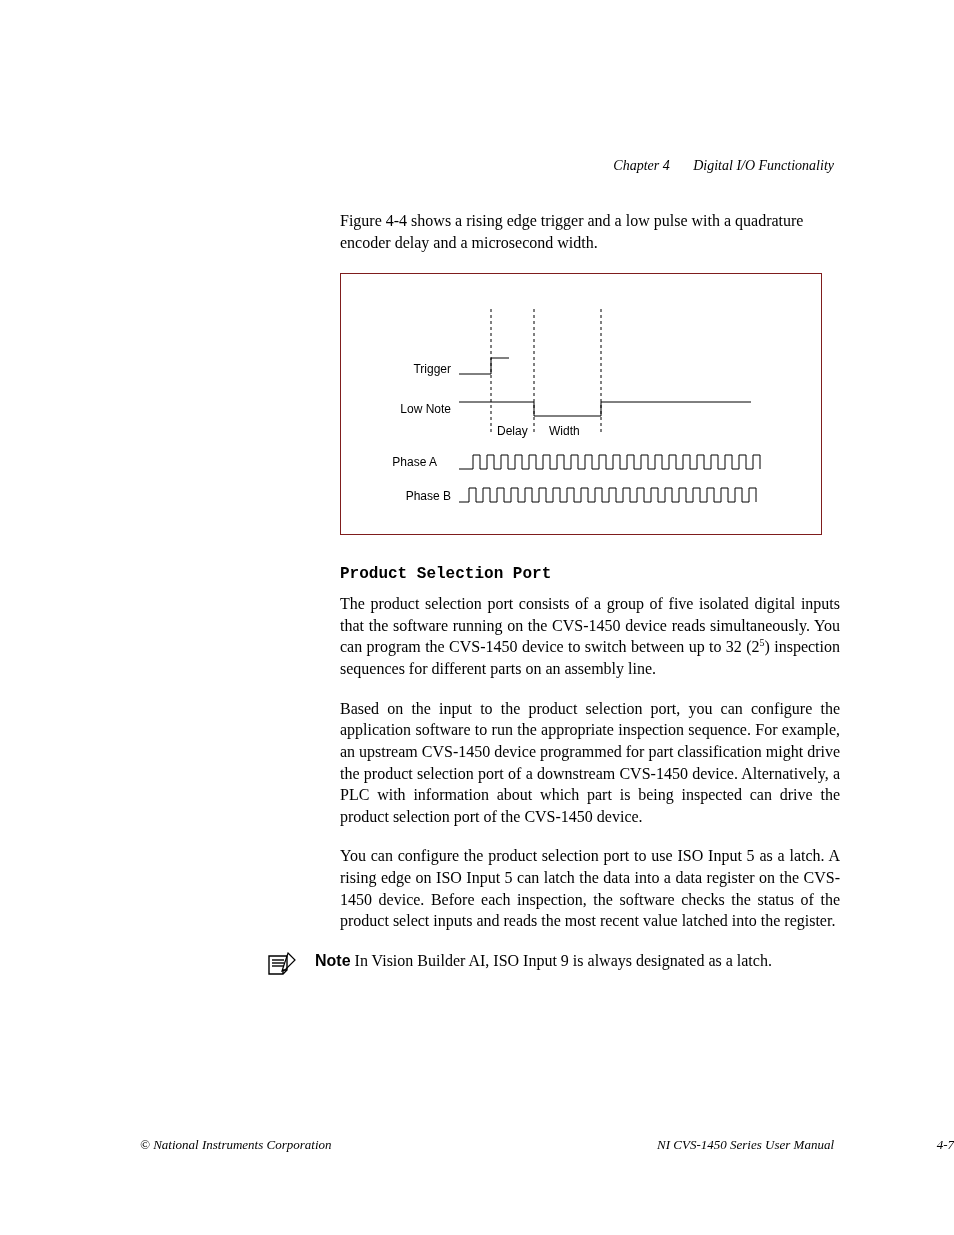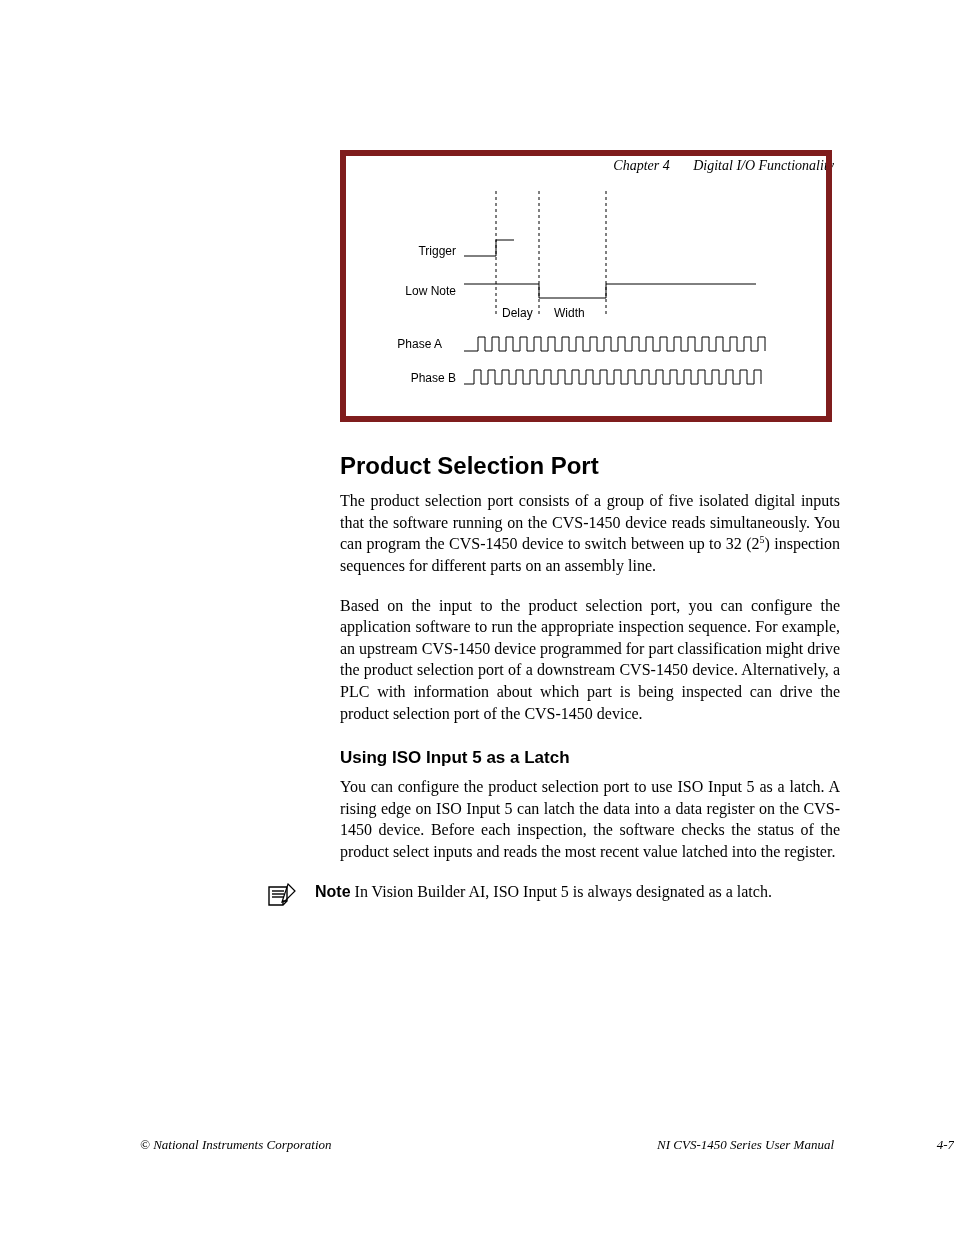--- a/index.html
+++ b/index.html
@@ -1,24 +1,24 @@
 <!DOCTYPE html>
 <html><head>
 <meta charset="utf-8">
 <style>
 html,body{margin:0;padding:0;background:#fff;color:#000;font-family:"Times New Roman",Times,serif}
 .page{width:954px;height:1235px;position:relative;margin:0 auto;box-sizing:border-box;padding:150px 99px 0 140px}
 .header{position:absolute;top:158px;right:120px;font-family:"Times New Roman",Times,serif;font-style:italic;font-size:14px}
 .header .chap{margin-right:20px}
 .intro{font-size:16px;line-height:1.35;margin:60px 0 20px 200px;width:500px}
-.figbox{margin-left:200px;width:480px;height:260px;border:6px solid #7f1d1d;position:relative}
+.figbox{margin-left:200px;width:480px;height:260px;border:1px solid #7f1d1d;position:relative}
 .fig-label{position:absolute;font-family:Arial,Helvetica,sans-serif;font-size:12px;text-align:right}
 .fcaption{font-family:Arial,Helvetica,sans-serif;font-size:12.5px;text-align:center;margin:18px 0 0 140px;width:600px}
 .fcaption b{font-weight:bold}
-h2.section{font-family:Liberation Sans, sans-serif;font-weight:bold;font-size:24px;margin:30px 0 10px 200px}
+h2.section{font-family:Liberation Mono, monospace;font-weight:bold;font-size:16px;margin:30px 0 10px 200px}
 .body-p{font-size:16px;line-height:1.35;margin:0 0 18px 200px;width:500px;text-align:justify}
 h3.sub{font-family:Arial,Helvetica,sans-serif;font-weight:bold;font-size:17px;margin:24px 0 8px 200px}
 .note-row{display:flex;align-items:flex-start;margin-top:18px}
 .note-icon{width:32px;margin:0 18px 0 125px;flex:0 0 auto}
 .note-text{font-size:16px;line-height:1.35;width:560px}
 .note-text b{font-family:Arial,Helvetica,sans-serif;font-weight:bold}
 .footer{position:absolute;bottom:98px;left:0;right:0;font-style:italic;font-size:13px;font-family:"Times New Roman",Times,serif}
 .footer .l{position:absolute;left:140px}
 .footer .c{position:absolute;left:0;right:0;text-align:right}
 .footer .r{position:absolute;right:120px}
@@ -28,20 +28,21 @@
 </head>
 <body>
 
 <div class="page">
 
   <div class="header">
     <span class="chap">Chapter 4</span>
     <span>Digital I/O Functionality</span>
   </div>
 
+  <p class="intro">Figure 4-4 shows a rising edge trigger and a low pulse with a quadrature encoder delay and a microsecond width.</p>
 
   <div class="figbox">
     <div class="fig-label" style="top:88px;left:30px;width:80px">Trigger</div>
     <div class="fig-label" style="top:128px;left:30px;width:80px">Low Note</div>
     <div class="fig-label" style="top:181px;left:16px;width:80px">Phase A</div>
     <div class="fig-label" style="top:215px;left:30px;width:80px">Phase B</div>
     <div class="fig-label" style="top:150px;left:156px;text-align:right">Delay</div>
     <div class="fig-label" style="top:150px;left:208px;text-align:left">Width</div>
 
     <svg width="480" height="260">
@@ -74,37 +75,36 @@
 
 
   <h2 class="section">Product Selection Port</h2>
 
   <p class="body-p">
     <span>The product selection port consists of a group of five isolated digital inputs that the software running on the CVS-1450 device reads simultaneously. You can program the CVS-1450 device to switch between up to 32 (2</span><sup>5</sup><span>) inspection sequences for different parts on an assembly line.</span>
   </p>
 
   <p class="body-p">Based on the input to the product selection port, you can configure the application software to run the appropriate inspection sequence. For example, an upstream CVS-1450 device programmed for part classification might drive the product selection port of a downstream CVS-1450 device. Alternatively, a PLC with information about which part is being inspected can drive the product selection port of the CVS-1450 device.</p>
 
-  <h3 class="sub">Using ISO Input 5 as a Latch</h3>
 
   <p class="body-p">You can configure the product selection port to use ISO Input 5 as a latch. A rising edge on ISO Input 5 can latch the data into a data register on the CVS-1450 device. Before each inspection, the software checks the status of the product select inputs and reads the most recent value latched into the register.</p>
 
   <div class="note-row">
     <svg class="note-icon" width="32" height="28">
       <g stroke="#000" stroke-width="1.4" fill="none">
         <path d="M4 6 L22 6 L22 20 L18 24 L4 24 Z"></path>
         <path d="M18 24 L18 20 L22 20"></path>
         <line x1="7" y1="10" x2="19" y2="10"></line>
         <line x1="7" y1="13" x2="19" y2="13"></line>
         <line x1="7" y1="16" x2="19" y2="16"></line>
         <path d="M23 3 L30 10 L20 20 L17 21 L18 18 Z" stroke-width="1.2"></path>
       </g>
     </svg>
     <div class="note-text">
-      <b>Note</b><span>   In Vision Builder AI, ISO Input 5 is always designated as a latch.</span>
+      <b>Note</b><span>   In Vision Builder AI, ISO Input 9 is always designated as a latch.</span>
     </div>
   </div>
 
   <div class="footer">
     <span class="l">© National Instruments Corporation</span>
     <span class="c">4-7</span>
     <span class="r">NI CVS-1450 Series User Manual</span>
   </div>
 
 </div>

